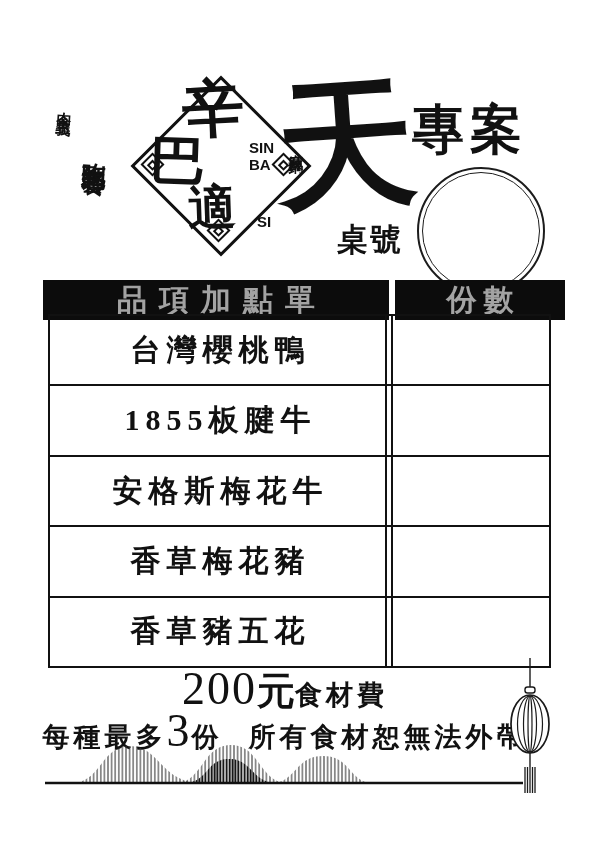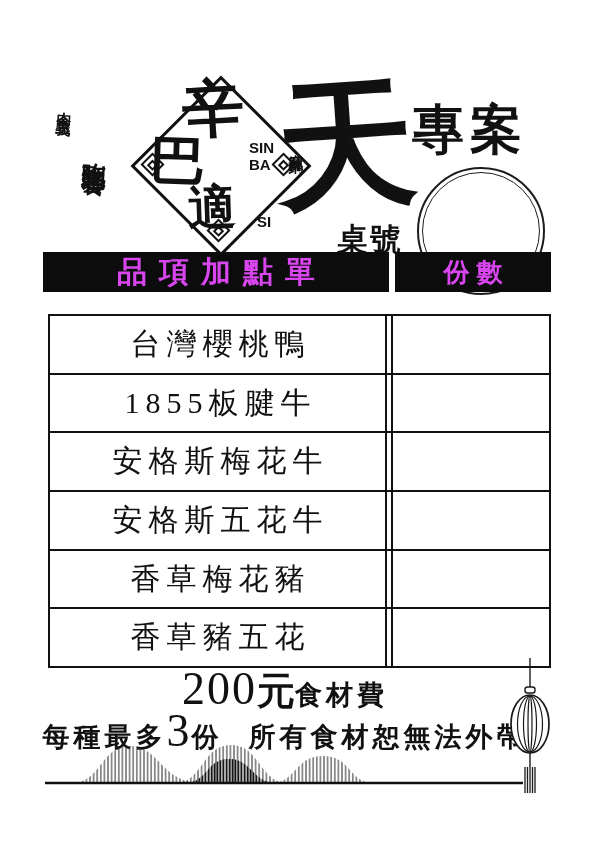--- a/index.html
+++ b/index.html
@@ -34,29 +34,29 @@
   .logo-sub { left:287px; top:141px; font-size:15px; font-weight:700; letter-spacing:3px; }
 
   
   .big-char   { left:276px; top:76px; font-size:140px; font-weight:700; line-height:1; transform:rotate(-4deg); }
   .plan-label { left:412px; top:104px; font-size:52px; font-weight:700; letter-spacing:6px; line-height:1; }
   .tableno-label { left:337px; top:224px; font-size:31px; font-weight:700; letter-spacing:2px; line-height:1; }
   .tableno-circle { left:417px; top:167px; width:124px; height:124px; border:2px solid #1c1c1c; border-radius:50%; z-index:1; }
   .tableno-circle .ring { position:absolute; inset:3px; border:1.5px solid #1c1c1c; border-radius:50%; }
 
   
-  .bar { top:252px; height:40px; background:#0c0c0c; color:#d946ef; display:flex; align-items:center; justify-content:center; z-index:2; font-weight:700; }
+  .bar { top:280px; height:40px; background:#0c0c0c; color:#a3a3a3; display:flex; align-items:center; justify-content:center; z-index:2; font-weight:700; }
   .bar-left  { left:43px;  width:346px; font-size:30px; letter-spacing:12px; padding-left:12px; box-sizing:border-box; }
-  .bar-right { left:395px; width:156px; font-size:26px; letter-spacing:7px;  padding-left:7px;  box-sizing:border-box; }
+  .bar-right { left:395px; width:170px; font-size:30px; letter-spacing:7px;  padding-left:7px;  box-sizing:border-box; }
 
   
   .order-table { left:48px; top:314px; width:503px; height:354px; border:2.5px solid #111; box-sizing:border-box; display:flex; flex-direction:column; z-index:2; background:transparent; }
   .row { flex:1; display:flex; border-top:2.5px solid #111; }
   .row:first-child { border-top:none; }
-  .cell-item { width:337px; border-right:2.5px solid #111; display:flex; align-items:center; justify-content:center; font-size:30px; font-weight:400; letter-spacing:6px; padding-left:6px; box-sizing:border-box; }
+  .cell-item { width:337px; border-right:2.5px solid #111; display:flex; align-items:center; justify-content:center; font-size:30px; font-weight:700; letter-spacing:6px; padding-left:6px; box-sizing:border-box; }
   .cell-qty { flex:1; border-left:2.5px solid #111; margin-left:4px; }
 
   
   .notice { left:50px; width:470px; display:flex; align-items:baseline; justify-content:center; font-weight:700; white-space:nowrap; }
   .notice-1 { top:666px; }
   .notice-2 { top:708px; }
   .n-text  { font-size:27px; letter-spacing:4px; }
   .n-amount{ font-size:46px; font-weight:400; letter-spacing:2px; line-height:1; }
   .n-unit-big { font-size:38px; font-weight:700; line-height:1; }
   .n-unit-sm  { font-size:27px; letter-spacing:4px; }
@@ -111,24 +111,20 @@
     </div>
     <div class="row">
       <div class="cell-item">1855板腱牛</div>
       <div class="cell-qty"></div>
     </div>
     <div class="row">
       <div class="cell-item">安格斯梅花牛</div>
       <div class="cell-qty"></div>
     </div>
     <div class="row">
-      <div class="cell-item">安格斯五花牛</div>
-      <div class="cell-qty"></div>
-    </div>
-    <div class="row">
       <div class="cell-item">香草梅花豬</div>
       <div class="cell-qty"></div>
     </div>
     <div class="row">
       <div class="cell-item">香草豬五花</div>
       <div class="cell-qty"></div>
     </div>
   </div>
 
   <div class="abs notice notice-1">

